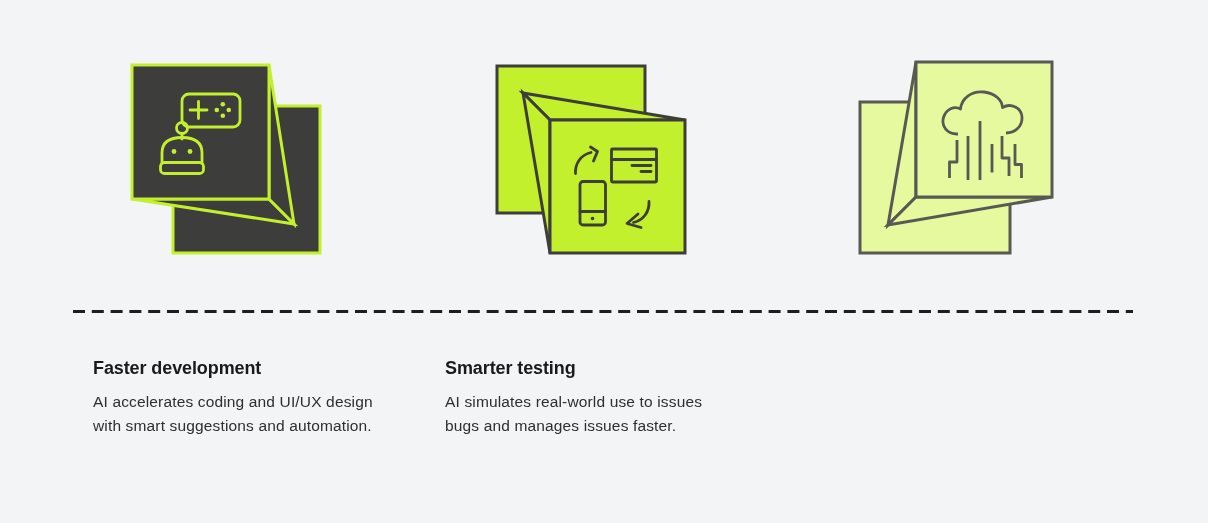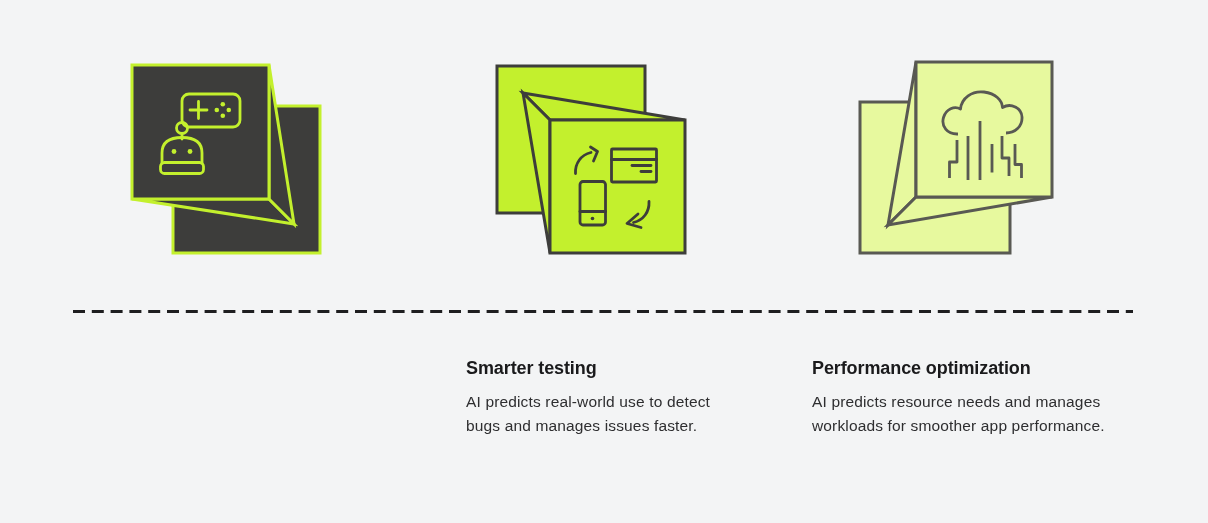--- a/index.html
+++ b/index.html
@@ -20,21 +20,21 @@
   .f-lime{fill:var(--lime);stroke:var(--charcoal);stroke-width:3;stroke-linejoin:miter}
   .s-dark{fill:none;stroke:var(--charcoal);stroke-width:2.8;stroke-linecap:round;stroke-linejoin:round}
   .dot-dark{fill:var(--charcoal);stroke:none}
   .f-pale{fill:var(--pale-lime);stroke:var(--pale-stroke);stroke-width:3;stroke-linejoin:miter}
   .s-pale{fill:none;stroke:var(--pale-stroke);stroke-width:2.8;stroke-linejoin:round}
   .divider{stroke:var(--divider);stroke-width:3;stroke-dasharray:12 6.8}
 
   
   .feature-text{position:absolute;top:357px}
   #ft1{left:93px;width:320px}
-  #ft2{left:466px;width:310px}
+  #ft2{left:445px;width:310px}
   #ft3{left:812px;width:330px}
   .feature-text h3{
     font-size:18px;line-height:22px;font-weight:700;color:var(--heading);
     letter-spacing:-0.1px;margin-bottom:11px;white-space:nowrap;
   }
   .feature-text .line{
     font-size:15.5px;line-height:23.5px;color:var(--body);
     letter-spacing:0.15px;white-space:nowrap;
   }
 </style>
@@ -110,26 +110,26 @@
         <path d="M980,121 V180"></path>
         <path d="M992,144 V172.5"></path>
         <path d="M1002,136 V158 H1009 V176"></path>
         <path d="M1015,144 V164.5 H1021.5 V178"></path>
       </g>
     </g>
 
     <line class="divider" x1="73" y1="311.5" x2="1133" y2="311.5"></line>
   </svg>
 
+  <div class="feature-text" id="ft1">
+    <h3>Faster development</h3>
+    <p class="line">AI accelerates coding and UI/UX design</p>
+    <p class="line">with smart suggestions and automation.</p>
+  </div>
 
   <div class="feature-text" id="ft2">
     <h3>Smarter testing</h3>
-    <p class="line">AI predicts real-world use to detect</p>
+    <p class="line">AI simulates real-world use to issues</p>
     <p class="line">bugs and manages issues faster.</p>
   </div>
 
-  <div class="feature-text" id="ft3">
-    <h3>Performance optimization</h3>
-    <p class="line">AI predicts resource needs and manages</p>
-    <p class="line">workloads for smoother app performance.</p>
-  </div>
 
 </div>
 
 </body></html>

